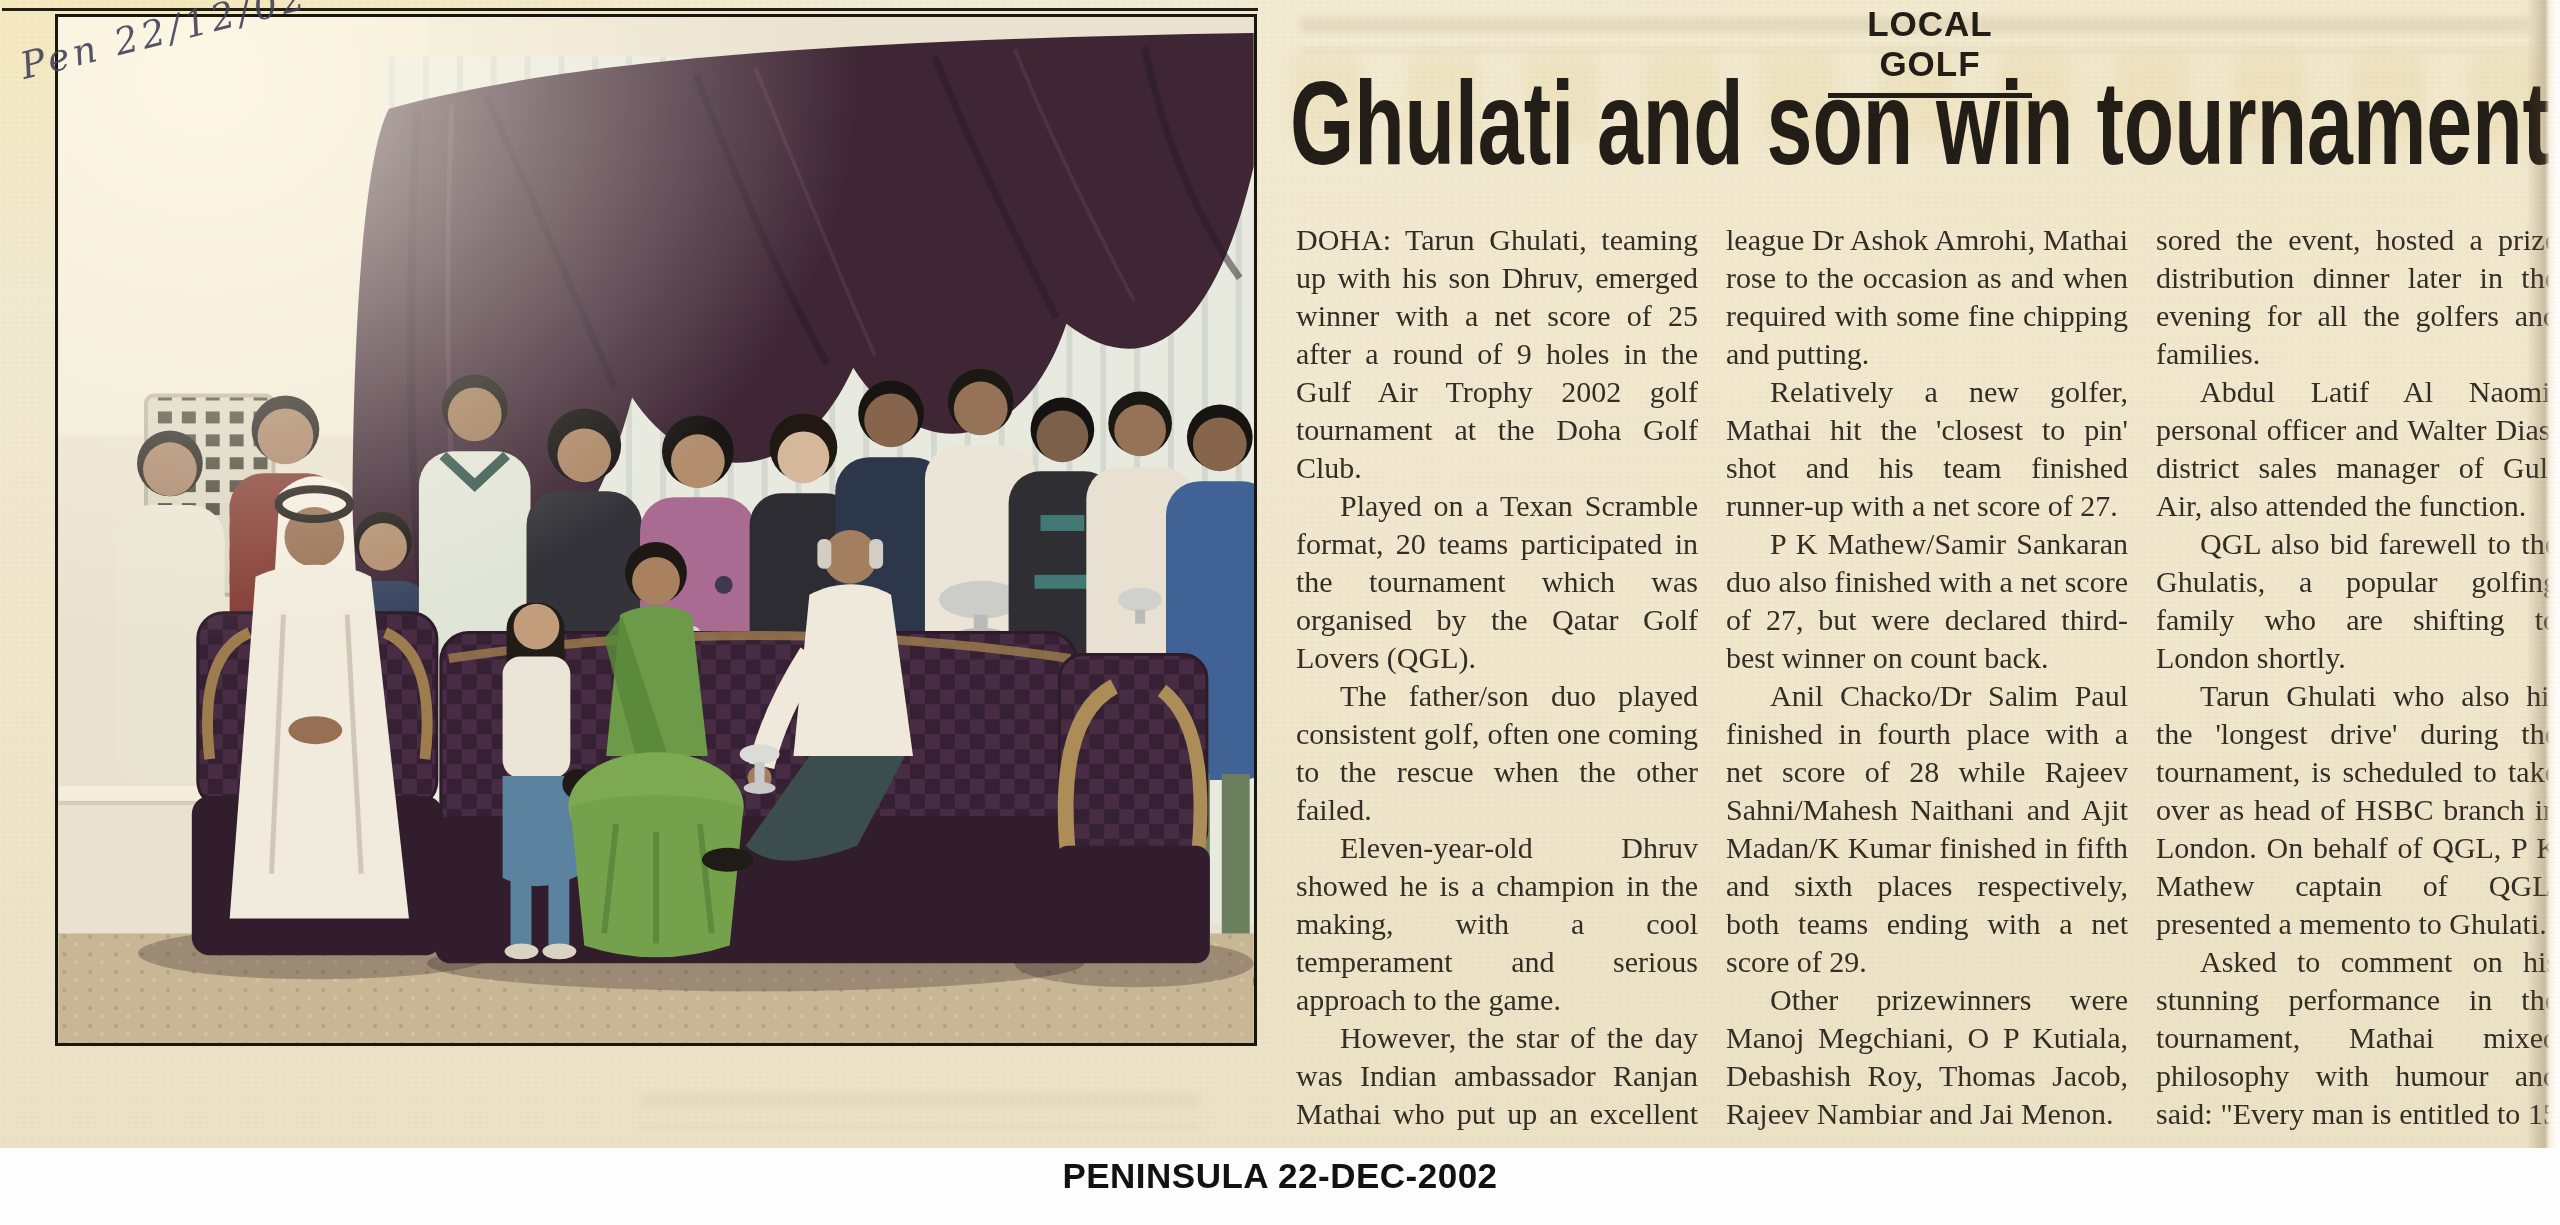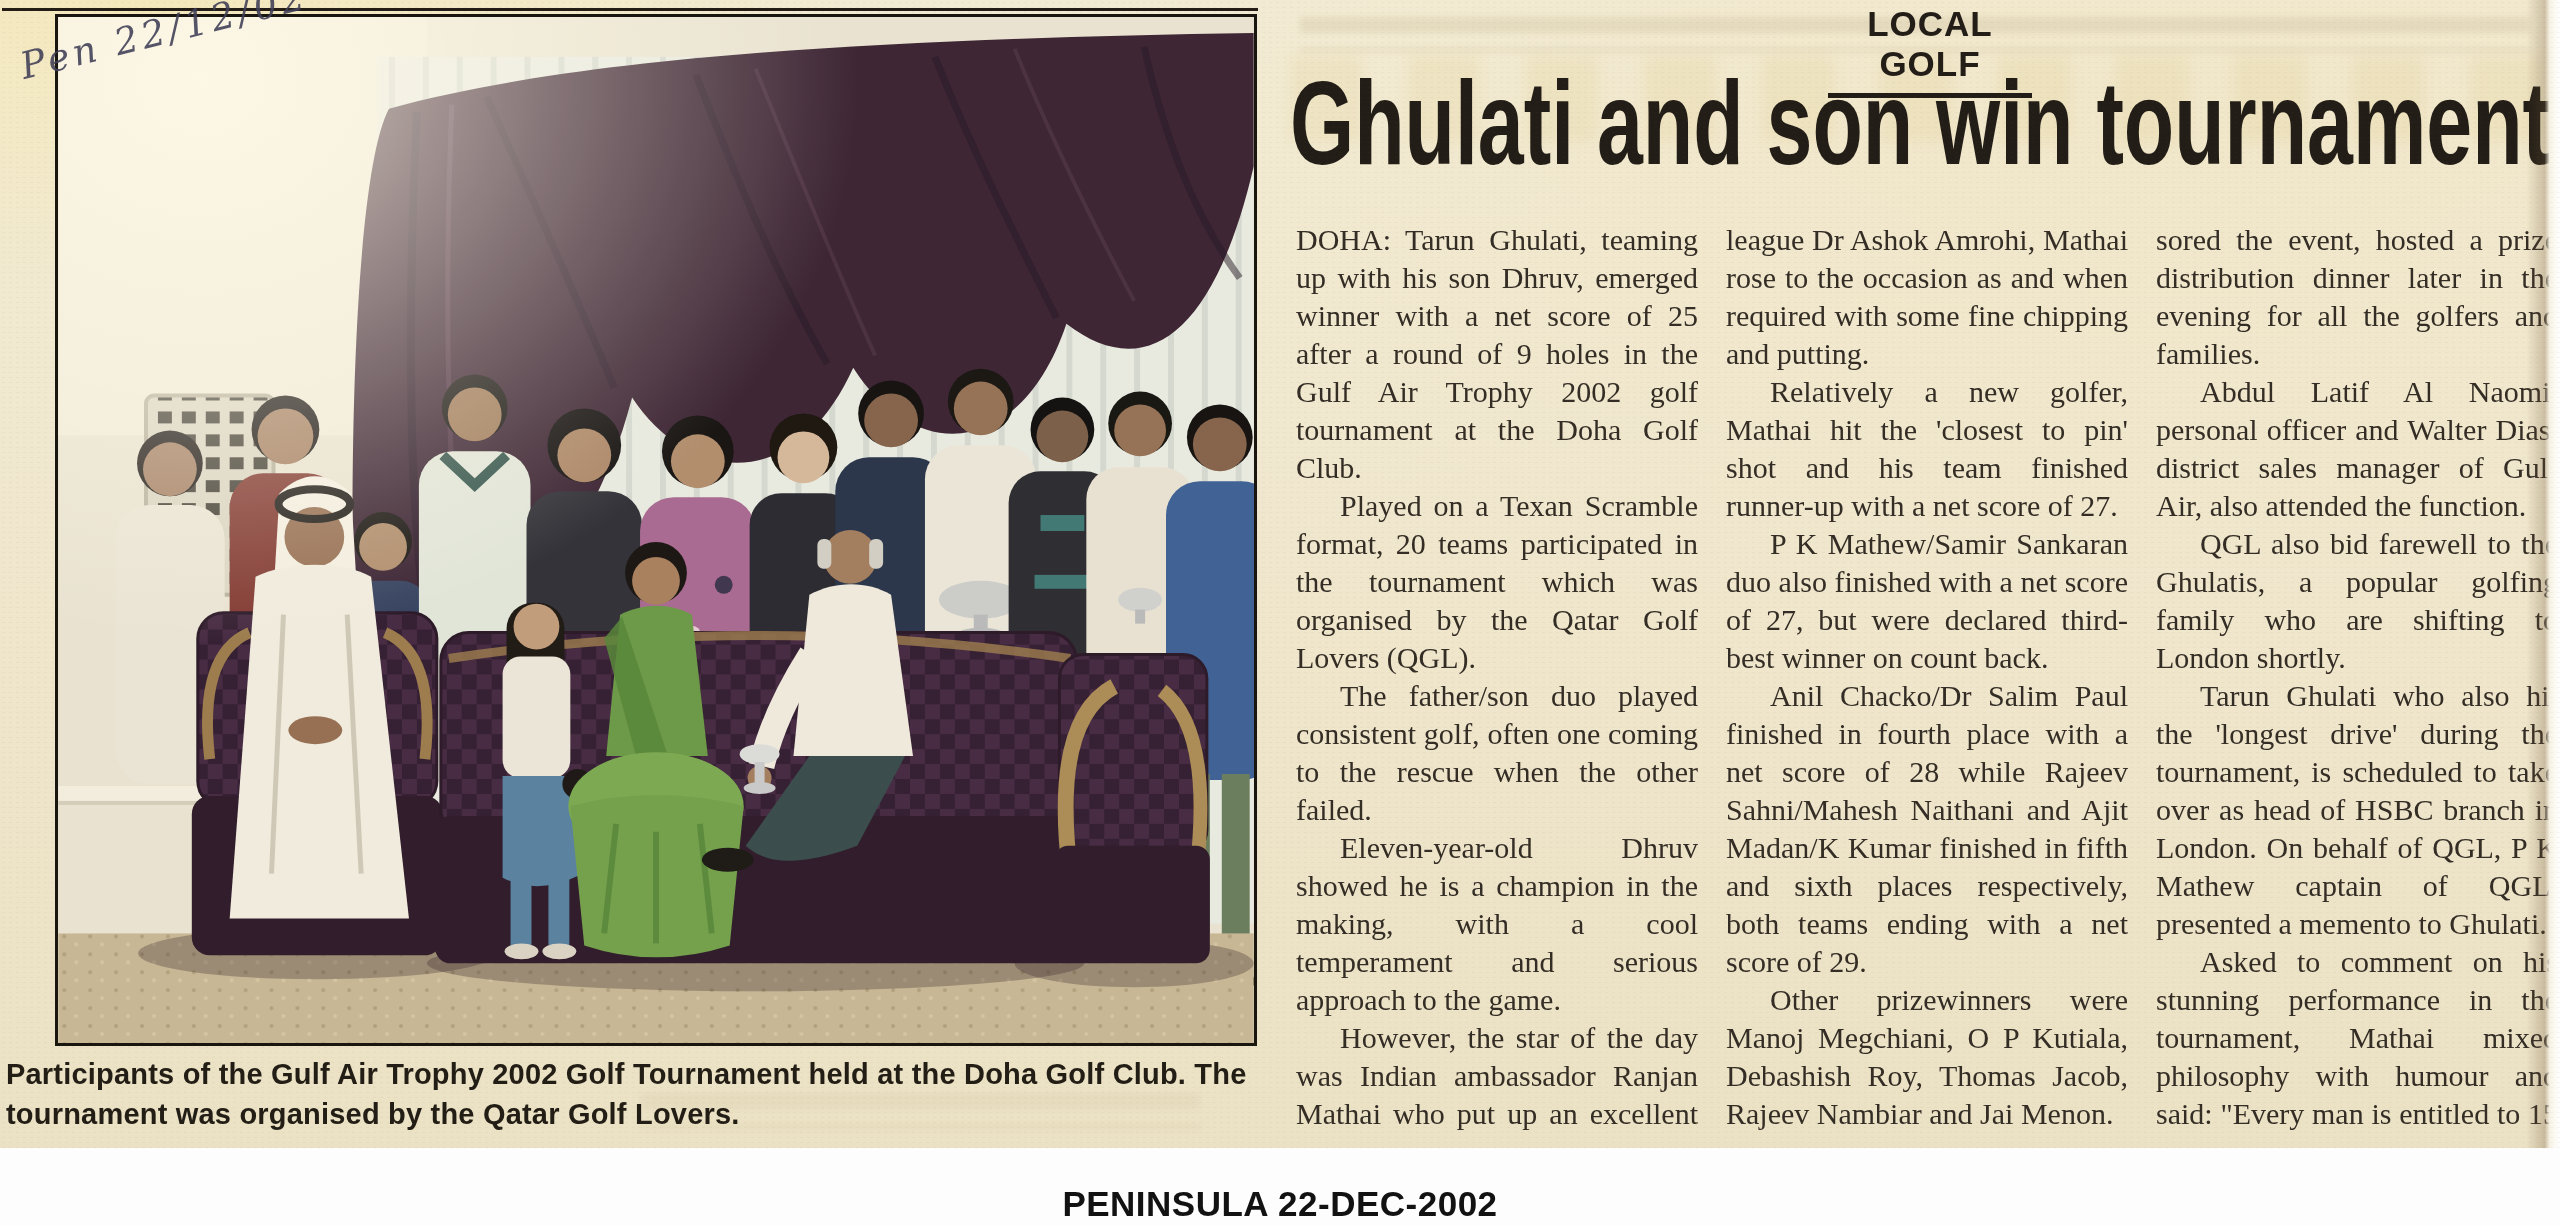--- a/index.html
+++ b/index.html
@@ -60,21 +60,21 @@
   .sm-2{left:70px;top:24px;width:880px;height:26px;opacity:.10;}
   .sm-3{left:640px;top:1078px;width:560px;height:52px;opacity:.08;}
   .ghost-band{position:absolute;left:1290px;top:56px;width:1262px;height:86px;
     pointer-events:none;filter:blur(7px);opacity:.30;
     background:repeating-linear-gradient(90deg, rgba(219,196,122,.55) 0 72px, rgba(219,196,122,0) 72px 118px);}
 
   
   .scan-strip{position:absolute;left:0;top:1148px;width:2560px;height:77px;background:#fdfdfd;}
   .footer-text{position:absolute;left:0;top:1156px;width:2560px;text-align:center;
     font-family:"Liberation Sans",sans-serif;font-weight:bold;font-size:35px;
-    color:#121212;letter-spacing:.5px;margin-top:28px;}
+    color:#121212;letter-spacing:.5px;}
 </style>
 </head>
 <body>
 
 <div class="clipping">
 
   <div class="top-rule"></div>
 
   <div class="smudge sm-1"></div>
   <div class="smudge sm-2"></div>
@@ -265,21 +265,20 @@
         <rect x="699" y="748" width="10" height="22" fill="#c4cad0"></rect>
         <ellipse cx="704" cy="774" rx="16" ry="6" fill="#c4cad0"></ellipse>
         <path d="M754,742 L850,742 L802,832 Q722,862 690,832 Z" fill="#2e4a4c"></path>
         <ellipse cx="672" cy="846" rx="26" ry="12" fill="#17140f"></ellipse>
       </g>
 
       <rect x="0" y="0" width="1200" height="1030" fill="url(#glow)"></rect>
     </svg>
   </div>
 
-  <div class="caption">Participants of the Gulf Air Trophy 2002 Golf Tournament held at the Doha Golf Club. The tournament was organised by the Qatar Golf Lovers.</div>
 
   <div class="section-label">LOCAL GOLF</div>
 
   <svg class="headline" viewBox="0 0 1268 134" width="1268" height="134">
     <text x="0" y="106" font-family="Liberation Sans, sans-serif" font-weight="bold" font-size="118" fill="#221d16" textLength="1260" lengthAdjust="spacingAndGlyphs">Ghulati and son win tournament</text>
   </svg>
 
   <div class="col col-1">
     <p class="noindent">DOHA: Tarun Ghulati, teaming up with his son Dhruv, emerged winner with a net score of 25 after a round of 9 holes in the Gulf Air Trophy 2002 golf tournament at the Doha Golf Club.</p>
     <p>Played on a Texan Scramble format, 20 teams participated in the tournament which was organised by the Qatar Golf Lovers (QGL).</p>

